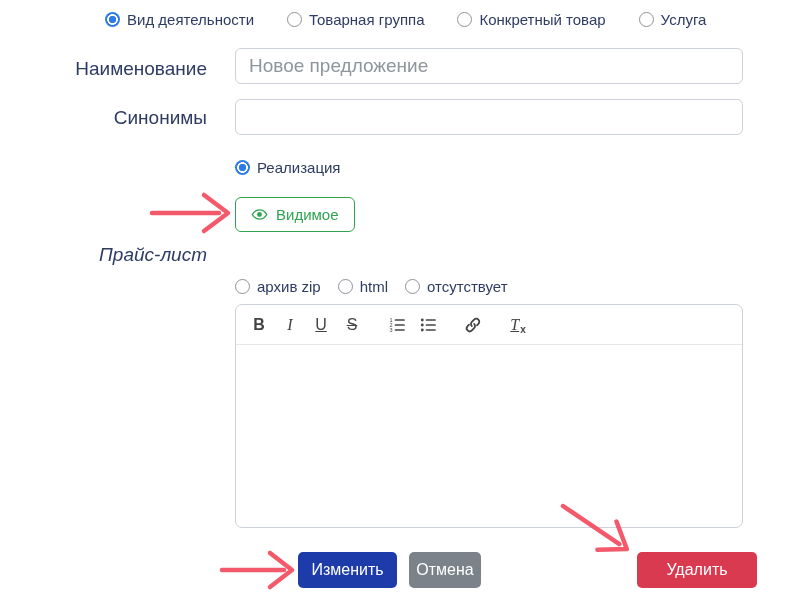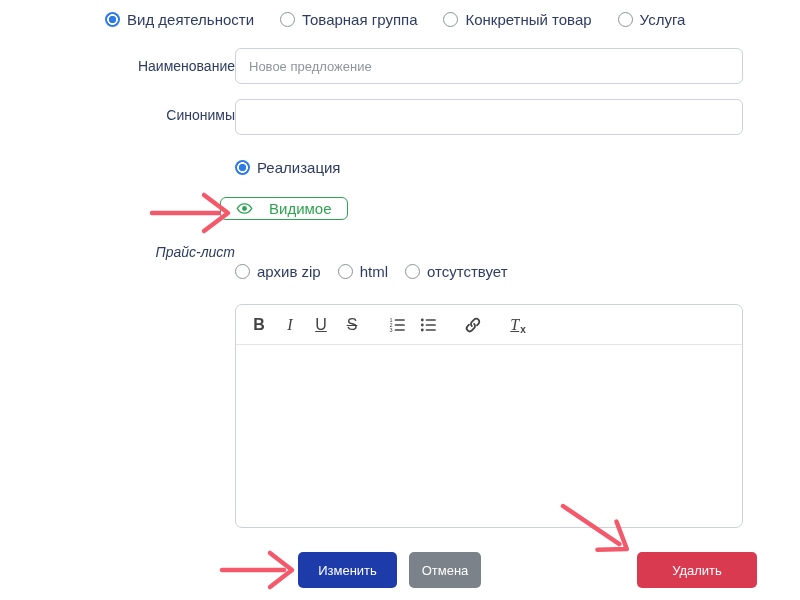--- a/index.html
+++ b/index.html
@@ -20,37 +20,37 @@
     font-family:"Liberation Sans",sans-serif;color:var(--label-navy);
     overflow:hidden;
   }
   .page{position:relative;width:800px;height:600px;background:#fff;}
 
   
   .radio-opt{display:inline-flex;align-items:center;gap:7px;font-size:15px;cursor:pointer;white-space:nowrap;}
   .radio{width:15px;height:15px;border-radius:50%;border:1px solid #8d9399;background:#fff;box-sizing:border-box;flex:0 0 auto;}
   .radio.selected{border:none;background:radial-gradient(circle at center,var(--radio-blue) 0 3.4px,#fff 4px 5.1px,var(--radio-blue) 5.6px 7.5px);}
 
-  .top-radios{position:absolute;left:105px;top:11px;display:flex;gap:26px;align-items:center;}
-
-  .form-label{position:absolute;left:0;width:207px;text-align:right;font-size:14px;color:var(--label-navy);margin-left:28px;}
+  .top-radios{position:absolute;left:105px;top:11px;display:flex;gap:33px;align-items:center;}
+
+  .form-label{position:absolute;left:0;width:207px;text-align:right;font-size:19px;color:var(--label-navy);}
 
   .text-input{
     position:absolute;left:235px;width:508px;height:36px;box-sizing:border-box;
     border:1px solid var(--input-border);border-radius:6px;padding:0 13px;
-    font-size:13px;color:#495057;font-family:"Liberation Sans",sans-serif;outline:none;background:#fff;
+    font-size:19px;color:#495057;font-family:"Liberation Sans",sans-serif;outline:none;background:#fff;
   }
   .text-input::placeholder{color:var(--placeholder-gray);opacity:1;}
 
   .mode-radios{position:absolute;left:235px;top:159px;display:flex;gap:4px;align-items:center;}
-  .price-radios{position:absolute;left:235px;top:263px;display:flex;gap:17px;align-items:center;}
+  .price-radios{position:absolute;left:235px;top:278px;display:flex;gap:17px;align-items:center;}
 
   .visible-btn{
-    position:absolute;left:220px;top:197px;height:23px;min-width:114px;box-sizing:border-box;
-    display:inline-flex;align-items:center;justify-content:center;gap:16px;
+    position:absolute;left:235px;top:197px;height:35px;min-width:114px;box-sizing:border-box;
+    display:inline-flex;align-items:center;justify-content:center;gap:8px;
     background:#fff;border:1px solid var(--success-green);border-radius:6px;
     color:var(--success-green);font-size:15px;font-family:"Liberation Sans",sans-serif;
     padding:0 15px;cursor:pointer;
   }
   .visible-btn svg{display:block;}
 
   
   .editor{
     position:absolute;left:235px;top:304px;width:508px;height:224px;box-sizing:border-box;
     border:1px solid var(--input-border);border-radius:7px;background:#fff;
@@ -70,21 +70,21 @@
   .tb-underline{text-decoration:underline;}
   .tb-strike{text-decoration:line-through;}
   .tb-gap{margin-left:14px;}
   .tb-clean .tb-t{font-style:italic;font-family:"Liberation Serif",serif;text-decoration:underline;font-size:16px;color:var(--toolbar-icon);}
   .tb-clean .tb-x{font-weight:700;font-size:10px;color:var(--toolbar-icon);align-self:flex-end;margin:0 0 2px 1px;}
   .editor-content{flex:1;padding:10px 13px;font-size:15px;color:#495057;outline:none;}
 
   
   .btn{
     position:absolute;top:552px;height:36px;border:none;border-radius:5px;
-    color:#fff;font-size:13px;font-family:"Liberation Sans",sans-serif;
+    color:#fff;font-size:16px;font-family:"Liberation Sans",sans-serif;
     display:inline-flex;align-items:center;justify-content:center;cursor:pointer;padding:8px 16px;box-sizing:border-box;
   }
   .btn-edit{left:298px;width:99px;background:var(--primary-blue);}
   .btn-cancel{left:409px;width:72px;background:var(--secondary-gray);}
   .btn-delete{left:637px;width:120px;background:var(--danger-red);}
 
   .arrows{position:absolute;left:0;top:0;width:800px;height:600px;pointer-events:none;}
   .arrows .stroke{fill:none;stroke:var(--arrow-pink);stroke-width:4.5;stroke-linecap:round;stroke-linejoin:round;}
 </style>
 </head>

